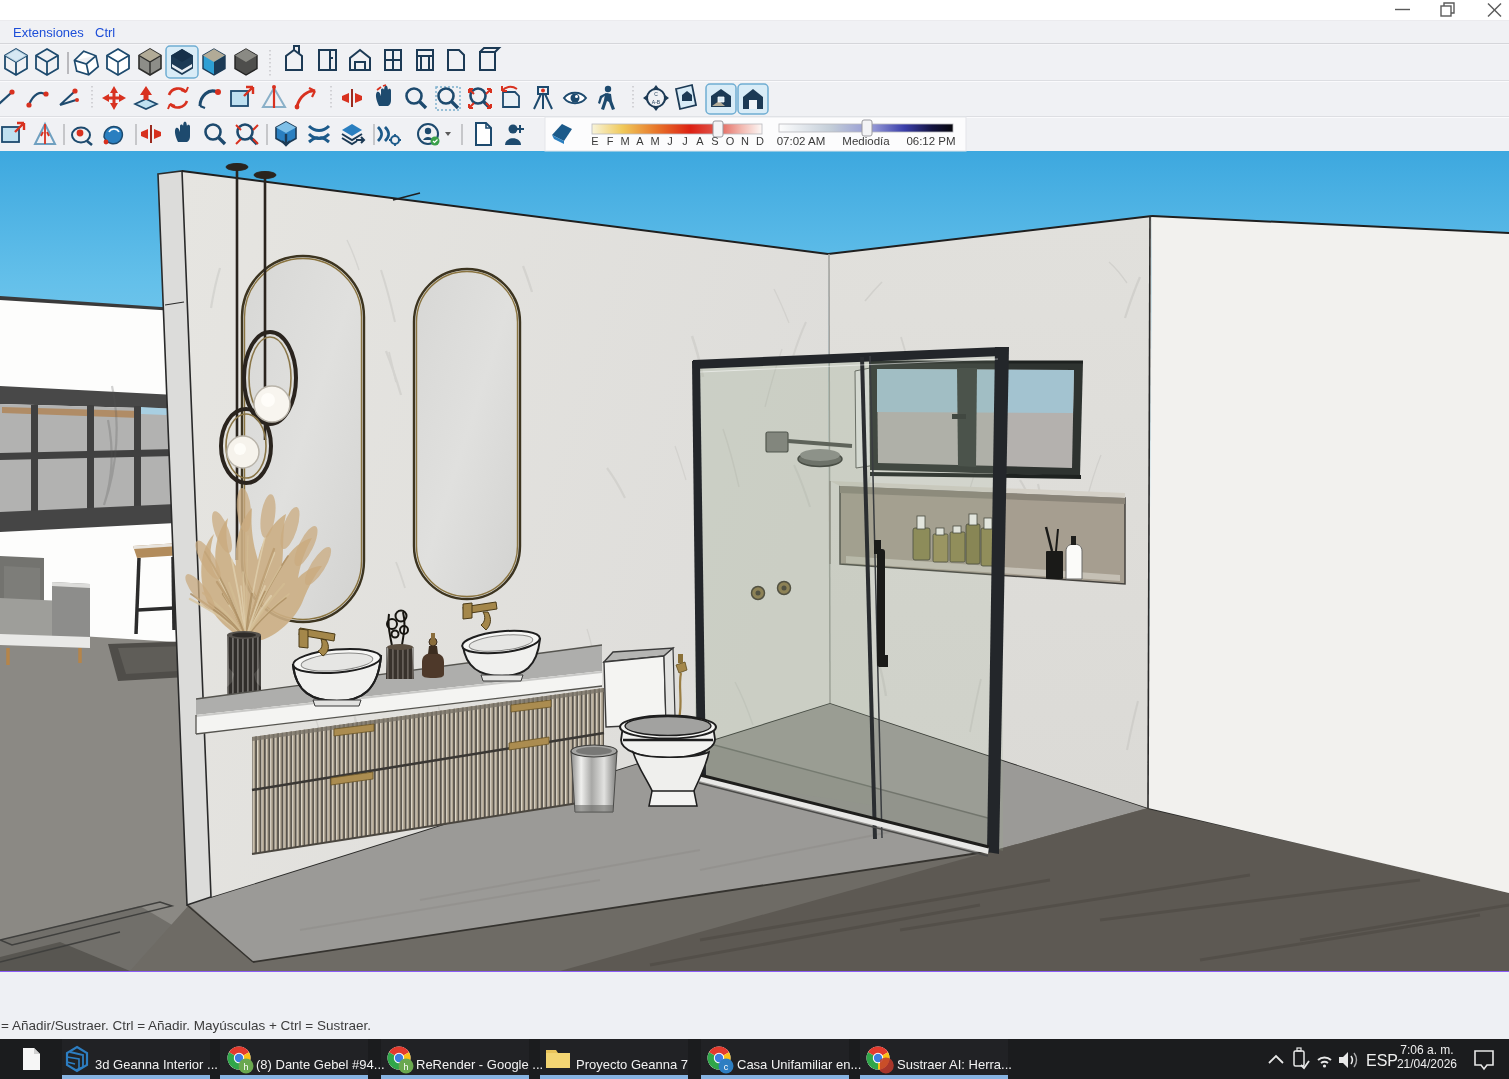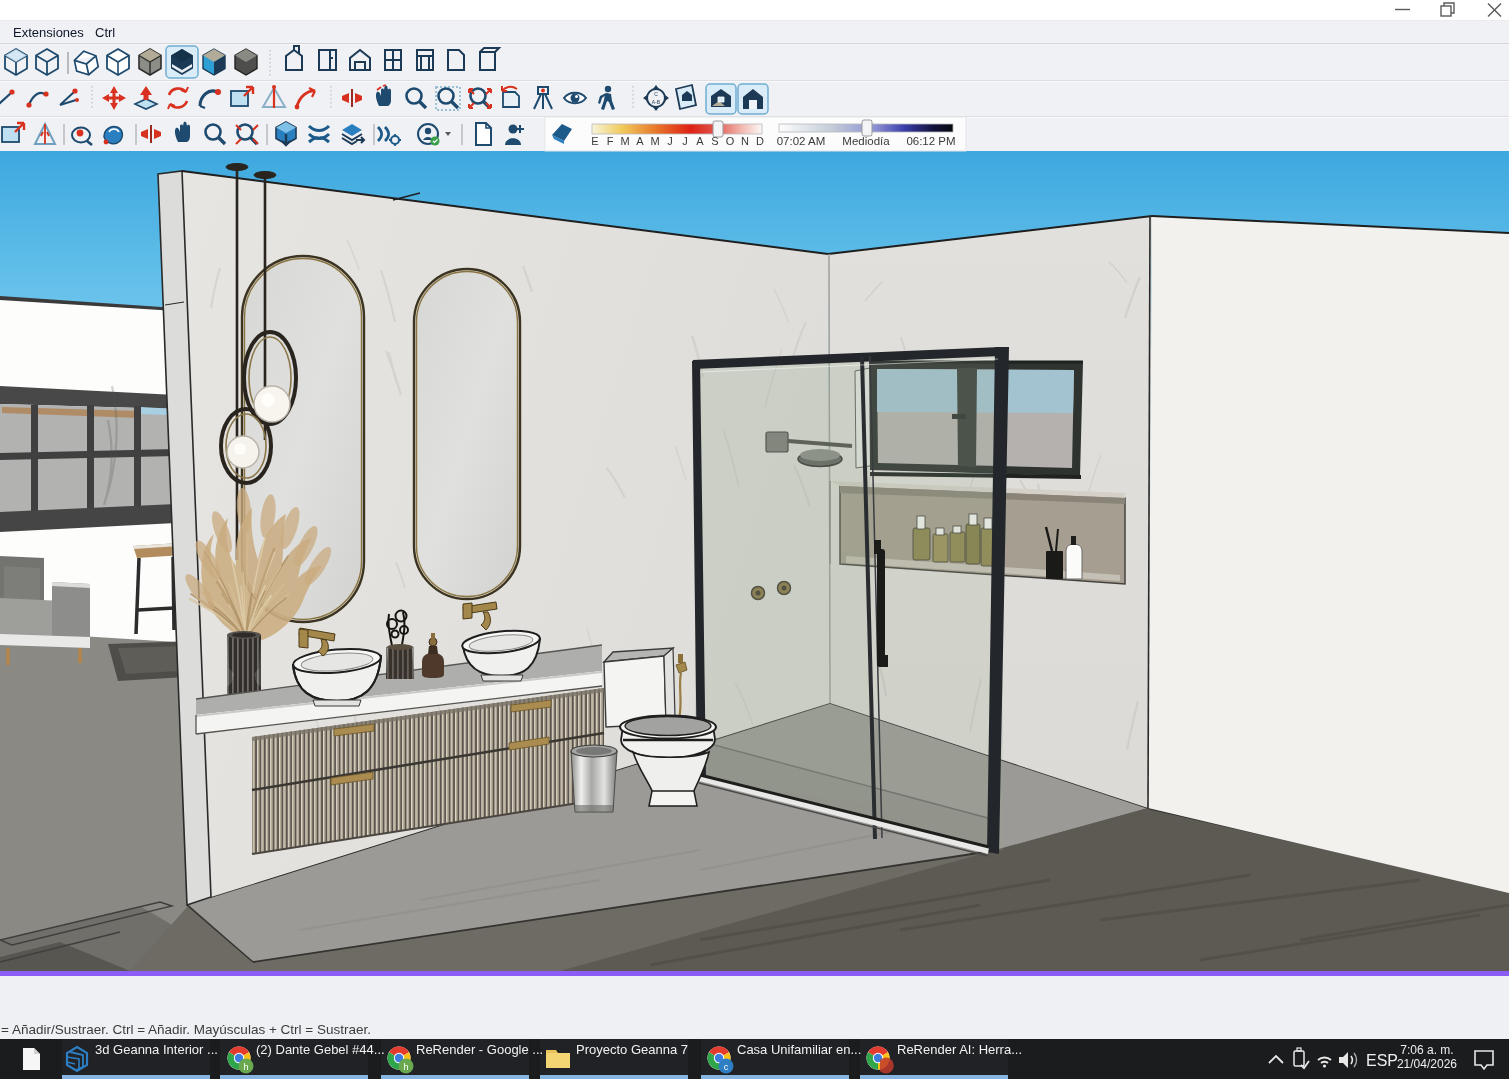--- a/index.html
+++ b/index.html
@@ -2,30 +2,30 @@
 <html><head>
 <meta charset="utf-8">
 <style>
   * { margin:0; padding:0; box-sizing:border-box; }
   html,body { width:1509px; height:1079px; overflow:hidden; background:#fff;
     font-family:"Liberation Sans", sans-serif; }
   #app { position:relative; width:1509px; height:1079px; }
   .abs { position:absolute; }
   #titlebar { left:0; top:0; width:1509px; height:21px; background:#ffffff; border-bottom:1px solid #ebebee; }
   #menubar { left:0; top:21px; width:1509px; height:23px; background:#f0f1f4;
-    border-bottom:1px solid #d5d6da; font-size:13px; color:#0f172a; }
+    border-bottom:1px solid #d5d6da; font-size:13px; color:#1d4ed8; }
   #menubar span { position:absolute; top:4px; }
   #toolwrap { left:0; top:44px; width:1509px; height:109px; background:#f0f1f4; }
   #statusbar { left:0; top:971px; width:1509px; height:68px; background:#eef0f4;
-    border-top:5px solid #8b5cf6; }
+    border-top:1px solid #8b5cf6; }
   #statusbar .msg { position:absolute; left:1px; top:46px; font-size:13.5px; color:#3c3c3c; }
   #taskbar { left:0; top:1039px; width:1509px; height:40px; background:#1b1c1e; }
   .tbtn { position:absolute; top:0; height:37px; background:#212225; }
   .tuline { position:absolute; top:36px; height:4px; background:#88b4e2; }
-  .tlabel { position:absolute; color:#f2f2f2; font-size:13px; top:3px; white-space:nowrap; }
+  .tlabel { position:absolute; color:#f2f2f2; font-size:13px; top:18px; white-space:nowrap; }
   .tray { position:absolute; color:#eeeeee; font-size:16px; }
 </style>
 </head>
 <body>
 <div id="app">
 <div id="titlebar" class="abs"></div>
     <div id="toolwrap" class="abs"></div>
 <svg class="abs" style="left:0;top:0" width="1509" height="1079" viewBox="0 0 1509 1079">
 <defs>
   <linearGradient id="sky" x1="0" y1="151" x2="0" y2="480" gradientUnits="userSpaceOnUse">
@@ -784,25 +784,25 @@
       <path d="M1318,1060 A 10 10 0 0 1 1331,1060" stroke-width="2"></path>
       <path d="M1321,1063 A 6 6 0 0 1 1328,1063" stroke-width="2"></path>
       <circle cx="1324.5" cy="1066" r="1.6" fill="#e8e8e8" stroke="none"></circle>
       <path d="M1339,1057 L1343,1057 L1348,1052 L1348,1068 L1343,1063 L1339,1063 Z" fill="#e8e8e8" stroke="none"></path>
       <path d="M1351,1056 A 7 7 0 0 1 1351,1064" stroke-width="1.6"></path>
       <path d="M1354,1053 A 11 11 0 0 1 1354,1067" stroke-width="1.4" opacity="0.7"></path>
       <path d="M1475,1051 L1493,1051 L1493,1065 L1487,1065 L1484,1069 L1481,1065 L1475,1065 Z" stroke-width="1.6"></path>
     </g>
   </svg>
   <div class="tlabel" style="left:95px">3d Geanna Interior ...</div>
-  <div class="tlabel" style="left:256px">(2) Dante Gebel #44...</div>
+  <div class="tlabel" style="left:256px">(8) Dante Gebel #94...</div>
   <div class="tlabel" style="left:416px">ReRender - Google ...</div>
   <div class="tlabel" style="left:576px">Proyecto Geanna 7</div>
   <div class="tlabel" style="left:737px">Casa Unifamiliar en...</div>
-  <div class="tlabel" style="left:897px">ReRender AI: Herra...</div>
+  <div class="tlabel" style="left:897px">Sustraer AI: Herra...</div>
   <div class="tuline" style="left:62px;width:148px"></div>
   <div class="tuline" style="left:220px;width:148px"></div>
   <div class="tuline" style="left:381px;width:148px"></div>
   <div class="tuline" style="left:540px;width:148px"></div>
   <div class="tuline" style="left:701px;width:148px"></div>
   <div class="tuline" style="left:860px;width:148px"></div>
   <div class="tray" style="left:1366px;top:13px">ESP</div>
   <div class="tray" style="right:52px;top:4px;font-size:12px;text-align:center">7:06 a. m.<br>21/04/2026</div>
 </div>
 </div>

